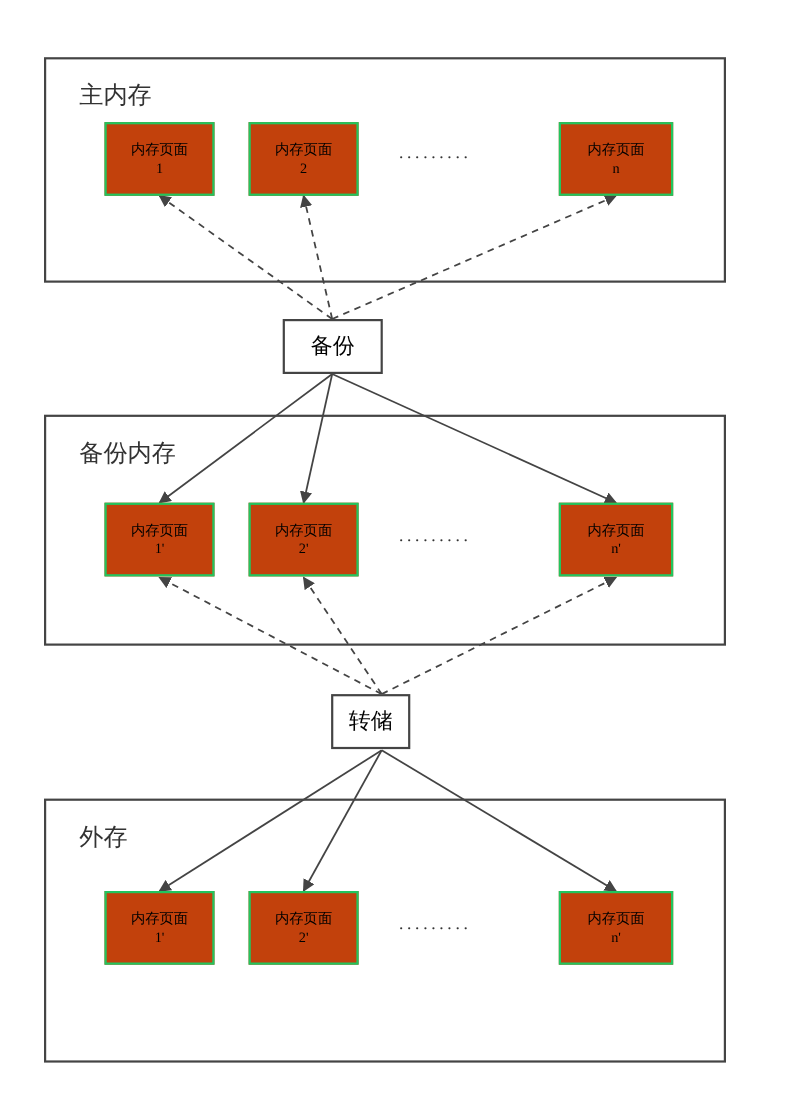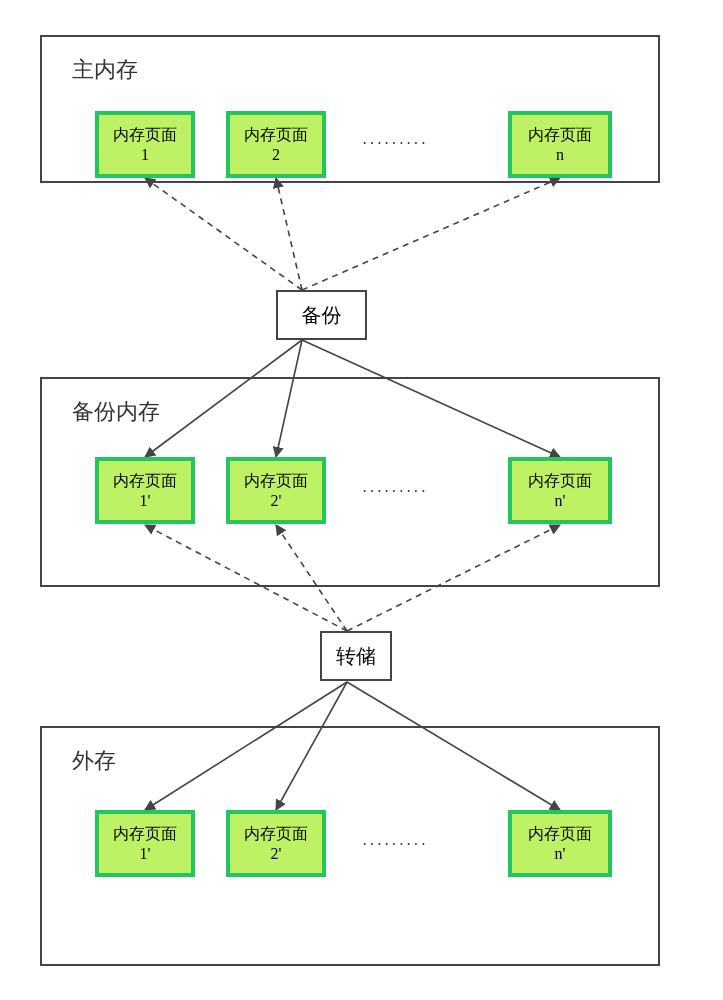--- a/index.html
+++ b/index.html
@@ -21,43 +21,42 @@
   }
   .region-title {
     position: absolute;
     top: 18px;
     left: 30px;
     font-size: 22px;
     color: #333;
   }
   .pagebox {
     position: absolute;
-    border: 4px solid #22c55e;
+    border: 2px solid #22c55e;
     box-sizing: border-box;
     text-align: center;
-    font-size: 16px;
+    font-size: 13px;
     line-height: 1.25;
     display: flex;
     align-items: center;
     justify-content: center;
     flex-direction: column;
-    background: #bef264;
+    background: #c2410c;
   }
   .opbox {
     position: absolute;
     border: 2px solid #444;
     box-sizing: border-box;
     text-align: center;
     font-size: 20px;
     line-height: 1.3;
     display: flex;
     align-items: center;
     justify-content: center;
     background: #fff;
-    margin-left: 19px;
   }
   .ellipsis {
     position: absolute;
     font-size: 16px;
     letter-spacing: 2px;
     color: #333;
   }
   svg.arrows {
     position: absolute;
     left: 0;
@@ -89,21 +88,21 @@
 
     <line x1="347" y1="631" x2="145" y2="525" stroke="#444" stroke-width="1.6" stroke-dasharray="6 5" marker-end="url(#arrow)"></line>
     <line x1="347" y1="631" x2="276" y2="525" stroke="#444" stroke-width="1.6" stroke-dasharray="6 5" marker-end="url(#arrow)"></line>
     <line x1="347" y1="631" x2="560" y2="525" stroke="#444" stroke-width="1.6" stroke-dasharray="6 5" marker-end="url(#arrow)"></line>
 
     <line x1="347" y1="682" x2="145" y2="810" stroke="#444" stroke-width="1.6" marker-end="url(#arrow)"></line>
     <line x1="347" y1="682" x2="276" y2="810" stroke="#444" stroke-width="1.6" marker-end="url(#arrow)"></line>
     <line x1="347" y1="682" x2="560" y2="810" stroke="#444" stroke-width="1.6" marker-end="url(#arrow)"></line>
   </svg>
 
-  <div class="region" style="left:40px; top:35px; width:620px; height:148px;">
+  <div class="region" style="left:40px; top:52px; width:620px; height:205px;">
     <div class="region-title">主内存</div>
   </div>
 
   <div class="pagebox" style="left:95px; top:111px; width:100px; height:67px; white-space:pre-line;">内存页面
 1</div>
   <div class="pagebox" style="left:226px; top:111px; width:100px; height:67px; white-space:pre-line;">内存页面
 2</div>
   <div class="ellipsis" style="left:362px; top:135px;">·········</div>
   <div class="pagebox" style="left:508px; top:111px; width:104px; height:67px; white-space:pre-line;">内存页面
 n</div>

